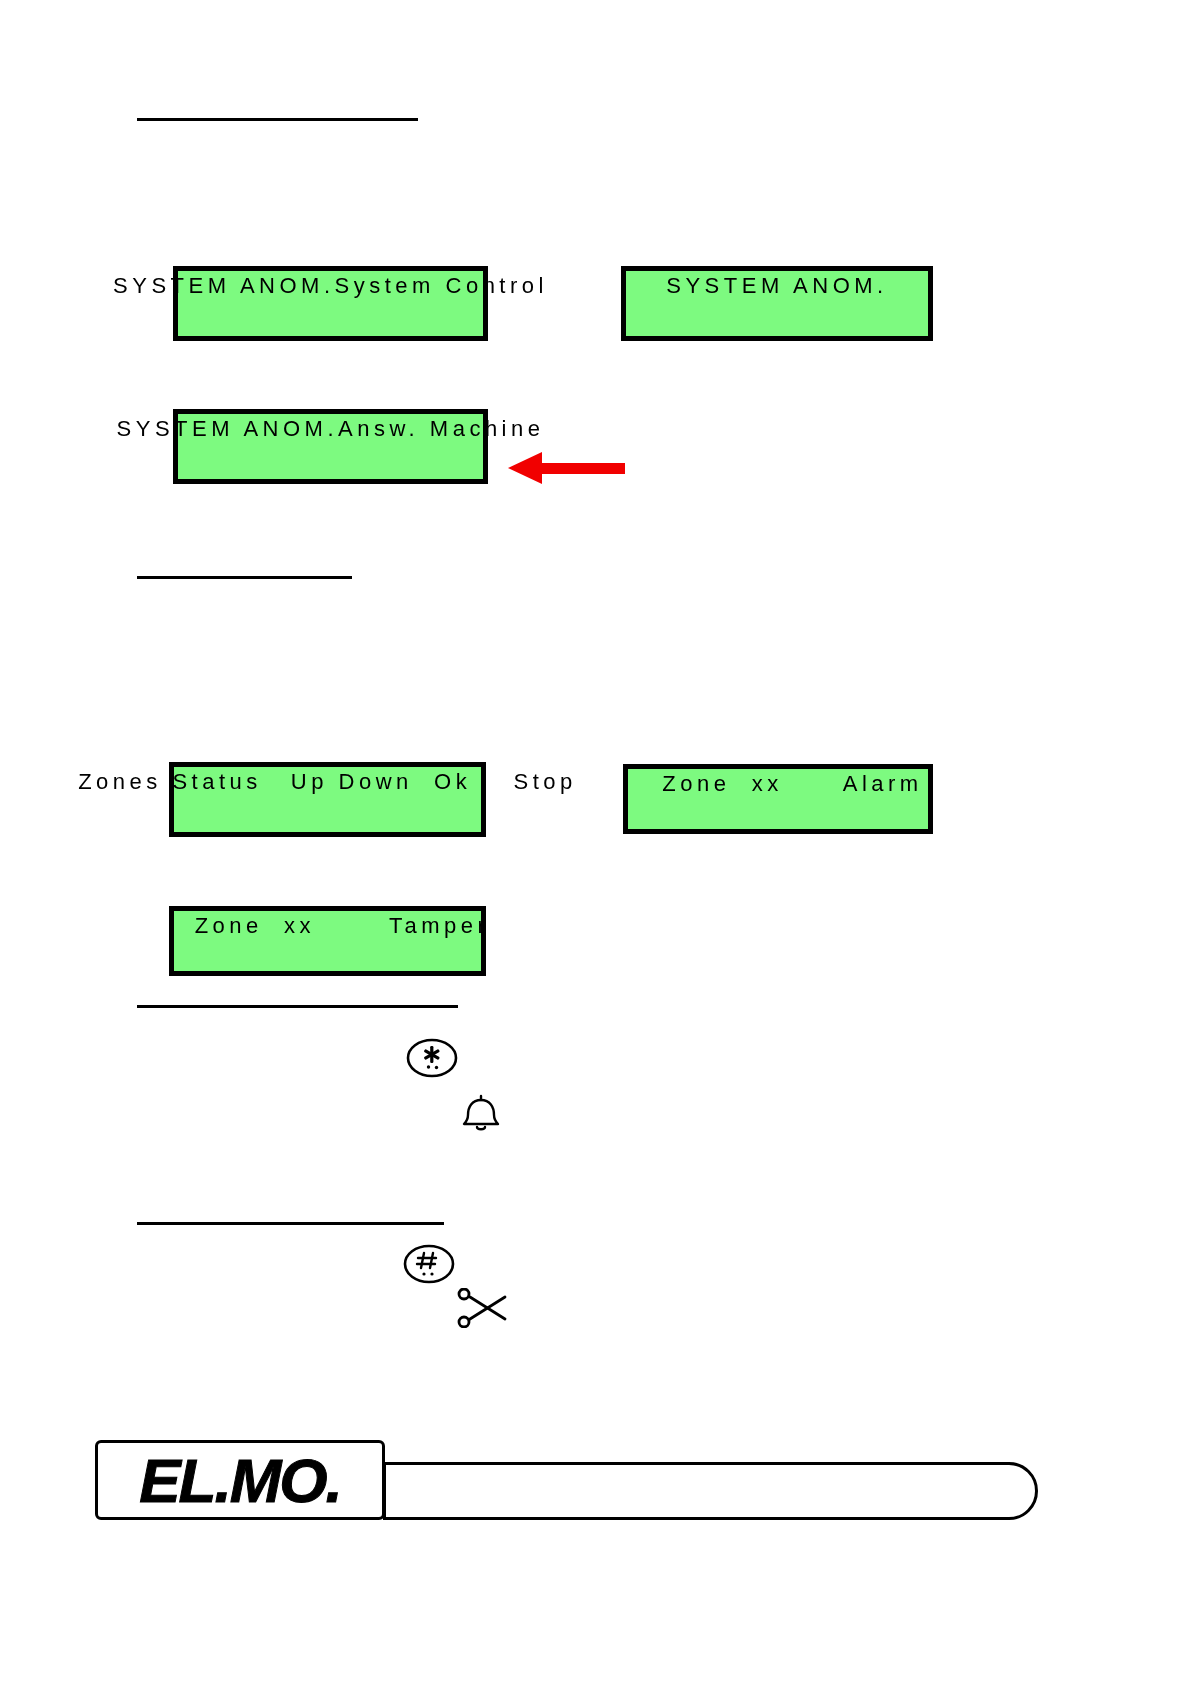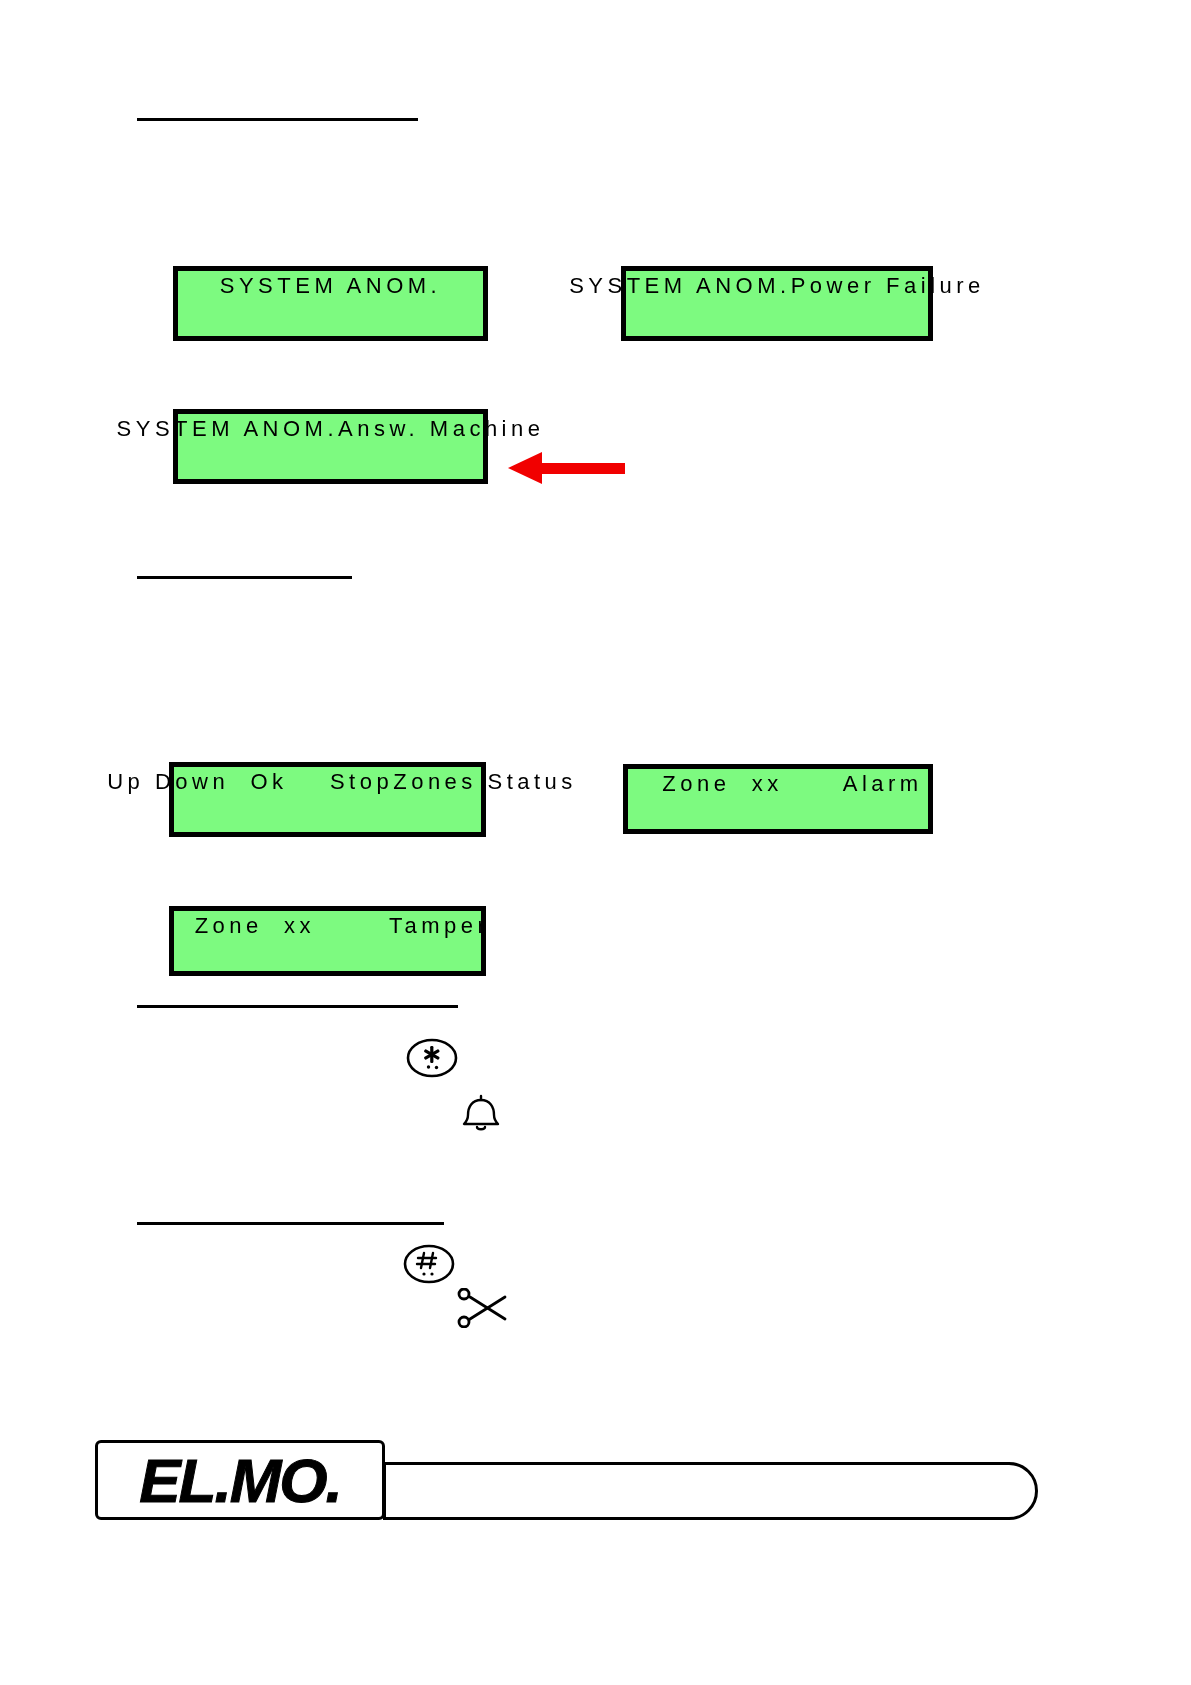--- a/index.html
+++ b/index.html
@@ -104,42 +104,42 @@
 </style>
 </head>
 <body>
 
 <div id="page">
 
   <div class="rule" style="left:137px; top:118px; width:281px;"></div>
 
   <div class="lcd" style="left:173px; top:266px; width:315px; height:75px;">
     <div class="lcd-line center">SYSTEM ANOM.</div>
+    <div class="lcd-line center">System Control</div>
   </div>
 
   <div class="lcd" style="left:621px; top:266px; width:312px; height:75px;">
     <div class="lcd-line center">SYSTEM ANOM.</div>
-    <div class="lcd-line center">Power Failure</div>
   </div>
 
   <div class="lcd" style="left:173px; top:409px; width:315px; height:75px;">
     <div class="lcd-line center">SYSTEM ANOM.</div>
     <div class="lcd-line center">Answ. Machine</div>
   </div>
 
   <div class="arrow-wrap" style="left:508px; top:452px;">
     <div class="arrow-head"></div>
     <div class="arrow-shaft" style="width:84px;"></div>
   </div>
 
   <div class="rule" style="left:137px; top:576px; width:215px;"></div>
 
   <div class="lcd" style="left:169px; top:762px; width:317px; height:75px;">
+    <div class="lcd-line center">Zones Status</div>
     <div class="lcd-line left">Up Down  Ok    Stop</div>
-    <div class="lcd-line center">Zones Status</div>
   </div>
 
   <div class="lcd" style="left:623px; top:764px; width:310px; height:70px;">
     <div class="lcd-line left">Zone  xx</div>
     <div class="lcd-line indent">Alarm</div>
   </div>
 
   <div class="lcd" style="left:169px; top:906px; width:317px; height:70px;">
     <div class="lcd-line left">Zone  xx</div>
     <div class="lcd-line indent2">Tamper</div>

